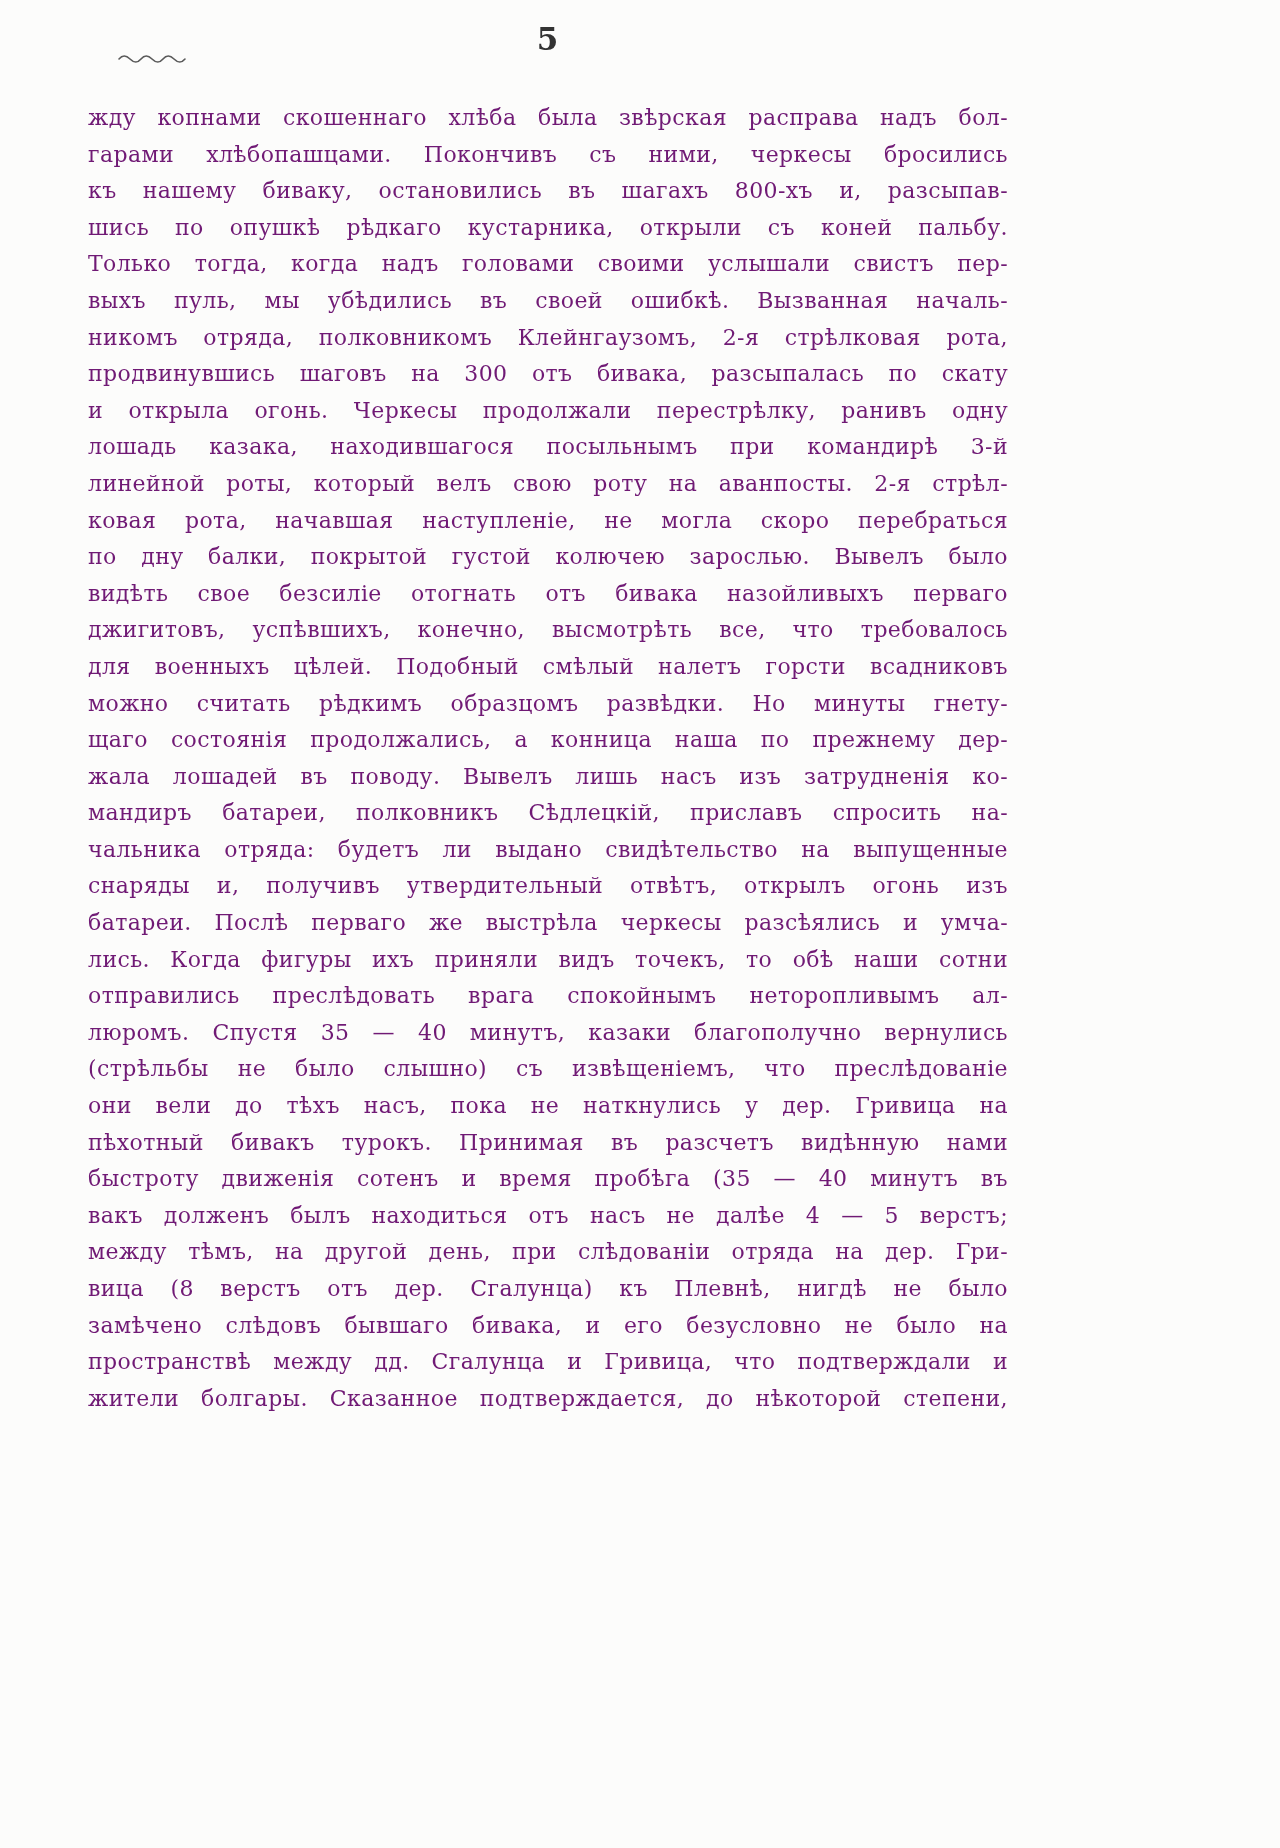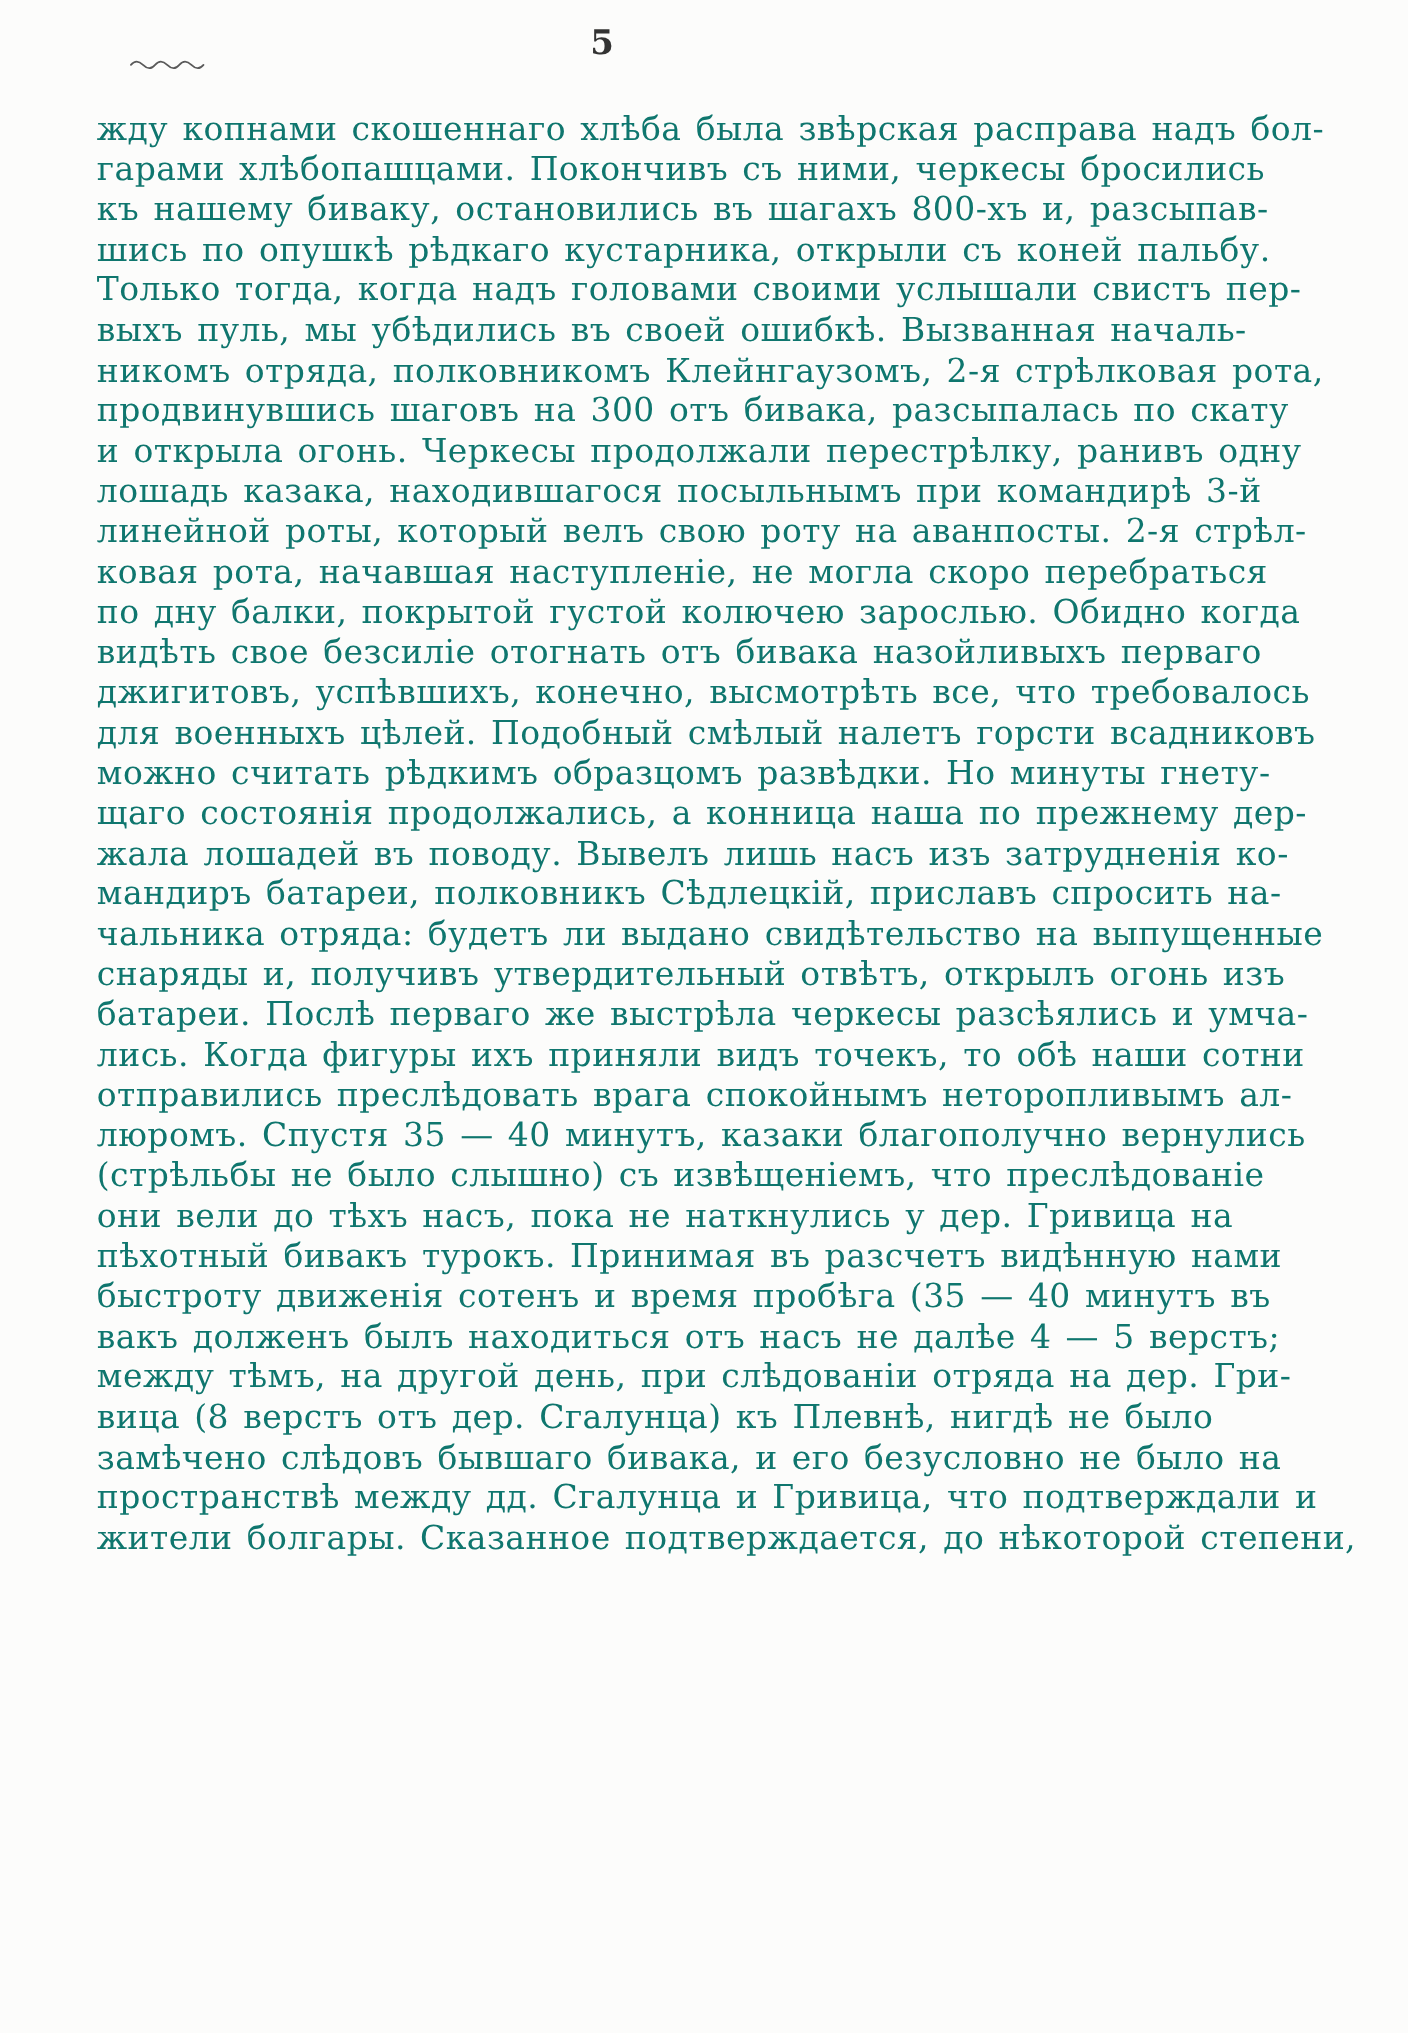--- a/index.html
+++ b/index.html
@@ -37,29 +37,29 @@
     margin-top: -4px;
     margin-left: 28px;
   }
   .text-block {
     position: absolute;
     top: 100px;
     left: 88px;
     width: 920px;
   }
   .text-line {
-    font-size: 30px;
+    font-size: 22px;
     line-height: 36.6px;
     height: 36.6px;
     white-space: nowrap;
     text-align: justify;
     text-align-last: justify;
     letter-spacing: 0.4px;
     word-spacing: 3px;
-    color: #0f766e;
+    color: #701a75;
   }
   
   .text-line::after {
     content: "";
     display: inline-block;
     width: 0;
   }
 </style>
 </head>
 <body>
@@ -79,21 +79,21 @@
       <div class="text-line">къ нашему биваку, остановились въ шагахъ 800-хъ и, разсыпав-</div>
       <div class="text-line">шись по опушкѣ рѣдкаго кустарника, открыли съ коней пальбу.</div>
       <div class="text-line">Только тогда, когда надъ головами своими услышали свистъ пер-</div>
       <div class="text-line">выхъ пуль, мы убѣдились въ своей ошибкѣ. Вызванная началь-</div>
       <div class="text-line">никомъ отряда, полковникомъ Клейнгаузомъ, 2-я стрѣлковая рота,</div>
       <div class="text-line">продвинувшись шаговъ на 300 отъ бивака, разсыпалась по скату</div>
       <div class="text-line">и открыла огонь. Черкесы продолжали перестрѣлку, ранивъ одну</div>
       <div class="text-line">лошадь казака, находившагося посыльнымъ при командирѣ 3-й</div>
       <div class="text-line">линейной роты, который велъ свою роту на аванпосты. 2-я стрѣл-</div>
       <div class="text-line">ковая рота, начавшая наступленіе, не могла скоро перебраться</div>
-      <div class="text-line">по дну балки, покрытой густой колючею зарослью. Обидно когда</div>
+      <div class="text-line">по дну балки, покрытой густой колючею зарослью. Вывелъ было</div>
       <div class="text-line">видѣть свое безсиліе отогнать отъ бивака назойливыхъ перваго</div>
       <div class="text-line">джигитовъ, успѣвшихъ, конечно, высмотрѣть все, что требовалось</div>
       <div class="text-line">для военныхъ цѣлей. Подобный смѣлый налетъ горсти всадниковъ</div>
       <div class="text-line">можно считать рѣдкимъ образцомъ развѣдки. Но минуты гнету-</div>
       <div class="text-line">щаго состоянія продолжались, а конница наша по прежнему дер-</div>
       <div class="text-line">жала лошадей въ поводу. Вывелъ лишь насъ изъ затрудненія ко-</div>
       <div class="text-line">мандиръ батареи, полковникъ Сѣдлецкій, приславъ спросить на-</div>
       <div class="text-line">чальника отряда: будетъ ли выдано свидѣтельство на выпущенные</div>
       <div class="text-line">снаряды и, получивъ утвердительный отвѣтъ, открылъ огонь изъ</div>
       <div class="text-line">батареи. Послѣ перваго же выстрѣла черкесы разсѣялись и умча-</div>

